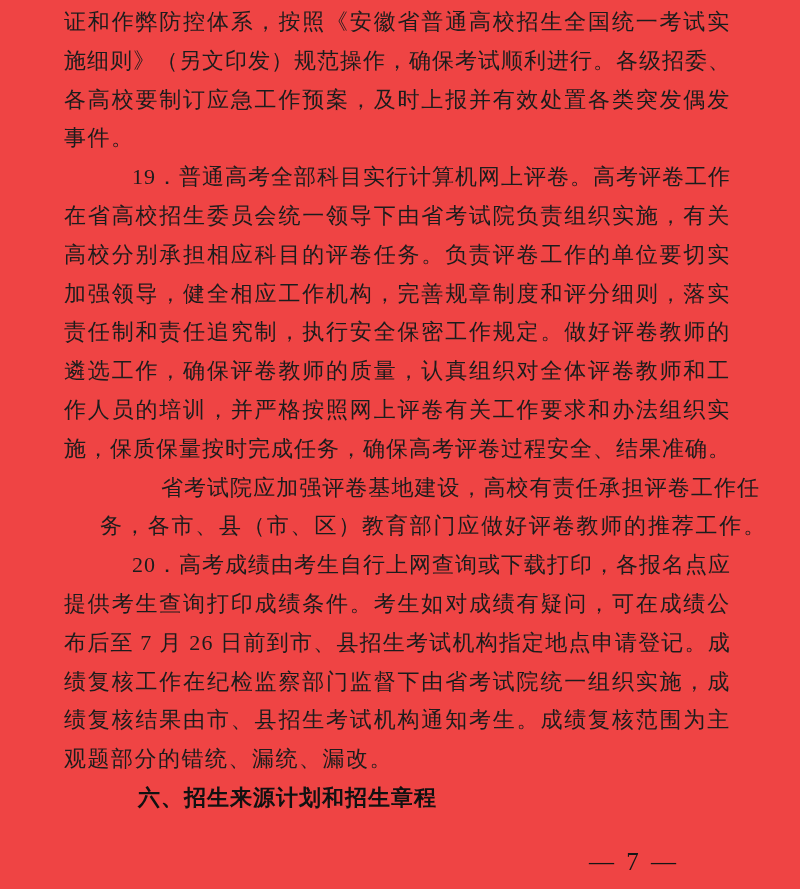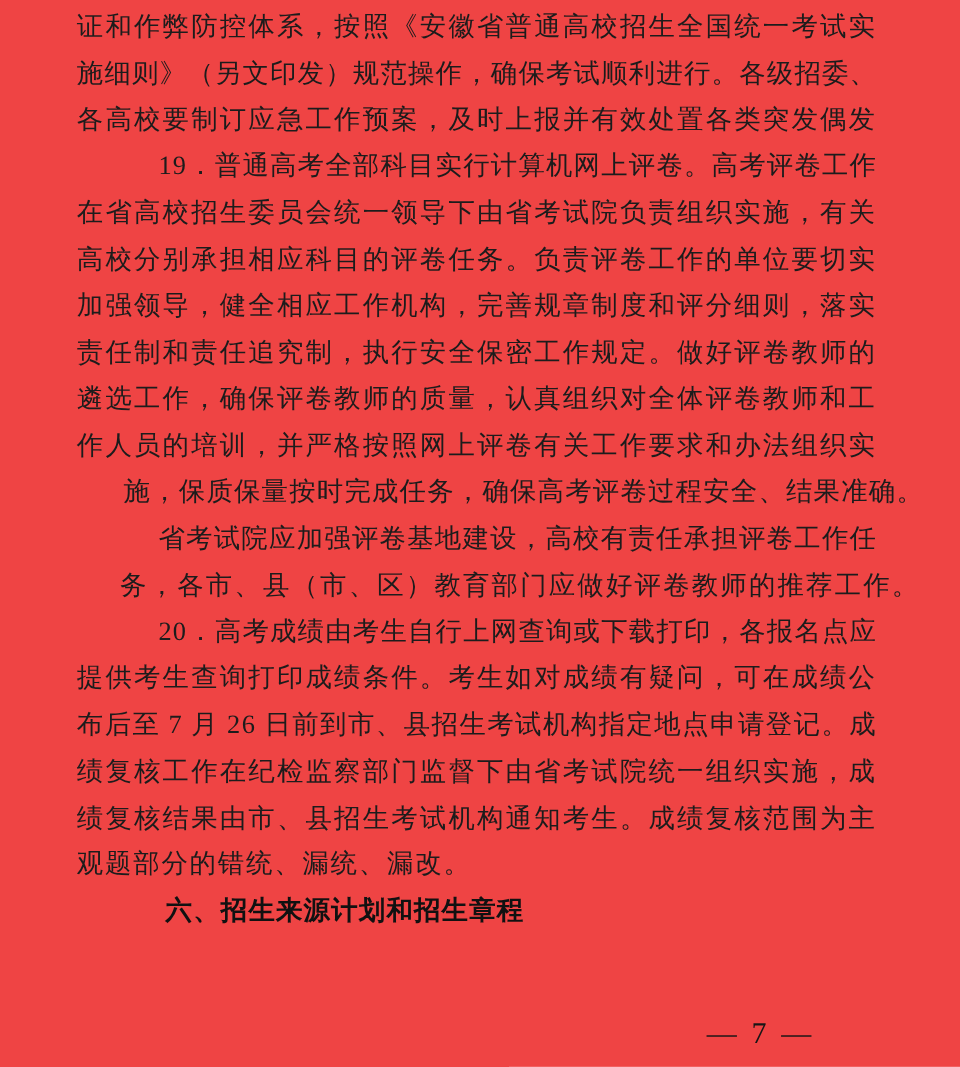--- a/index.html
+++ b/index.html
@@ -48,29 +48,30 @@
   }
 </style>
 </head>
 <body>
 
 <div class="page">
   <div class="doc-body">
       <div class="line"><span style="letter-spacing: 1.82143px;">证和作弊防控体系，按照《安徽省普通高校招生全国统一考试实</span></div>
       <div class="line"><span style="letter-spacing: 1px;">施细则》（另文印发）规范操作，确保考试顺利进行。各级招委、</span></div>
       <div class="line"><span style="letter-spacing: 1.82143px;">各高校要制订应急工作预案，及时上报并有效处置各类突发偶发</span></div>
+      <div class="line"><span>事件。</span></div>
       <div class="line indent"><span style="letter-spacing: 1px;">19．普通高考全部科目实行计算机网上评卷。高考评卷工作</span></div>
       <div class="line"><span style="letter-spacing: 1.82143px;">在省高校招生委员会统一领导下由省考试院负责组织实施，有关</span></div>
       <div class="line"><span style="letter-spacing: 1.82143px; text-align: center;">高校分别承担相应科目的评卷任务。负责评卷工作的单位要切实</span></div>
       <div class="line"><span style="letter-spacing: 1.82143px;">加强领导，健全相应工作机构，完善规章制度和评分细则，落实</span></div>
       <div class="line"><span style="letter-spacing: 1.82143px;">责任制和责任追究制，执行安全保密工作规定。做好评卷教师的</span></div>
       <div class="line"><span style="letter-spacing: 1.82143px;">遴选工作，确保评卷教师的质量，认真组织对全体评卷教师和工</span></div>
       <div class="line"><span style="letter-spacing: 1.82143px;">作人员的培训，并严格按照网上评卷有关工作要求和办法组织实</span></div>
-      <div class="line"><span style="letter-spacing: 1px; margin-left: 39px;">施，保质保量按时完成任务，确保高考评卷过程安全、结果准确。</span></div>
-      <div class="line indent"><span style="letter-spacing: 1.03846px;">省考试院应加强评卷基地建设，高校有责任承担评卷工作任</span></div>
+      <div class="line"><span style="letter-spacing: 1px;">施，保质保量按时完成任务，确保高考评卷过程安全、结果准确。</span></div>
+      <div class="line indent"><span style="letter-spacing: 1.03846px; margin-left: 29px;">省考试院应加强评卷基地建设，高校有责任承担评卷工作任</span></div>
       <div class="line"><span style="letter-spacing: 1.82143px; margin-left: 36px;">务，各市、县（市、区）教育部门应做好评卷教师的推荐工作。</span></div>
       <div class="line indent"><span style="letter-spacing: 1px;">20．高考成绩由考生自行上网查询或下载打印，各报名点应</span></div>
       <div class="line"><span style="letter-spacing: 1.82143px; text-align: right;">提供考生查询打印成绩条件。考生如对成绩有疑问，可在成绩公</span></div>
       <div class="line"><span style="letter-spacing: 1.21212px;">布后至 7 月 26 日前到市、县招生考试机构指定地点申请登记。成</span></div>
       <div class="line"><span style="letter-spacing: 1.82143px;">绩复核工作在纪检监察部门监督下由省考试院统一组织实施，成</span></div>
       <div class="line"><span style="letter-spacing: 1.82143px;">绩复核结果由市、县招生考试机构通知考生。成绩复核范围为主</span></div>
       <div class="line"><span>观题部分的错统、漏统、漏改。</span></div>
       <div class="line heading"><span>六、招生来源计划和招生章程</span></div>
     </div>
   <div class="pagenum">— 7 —</div>

